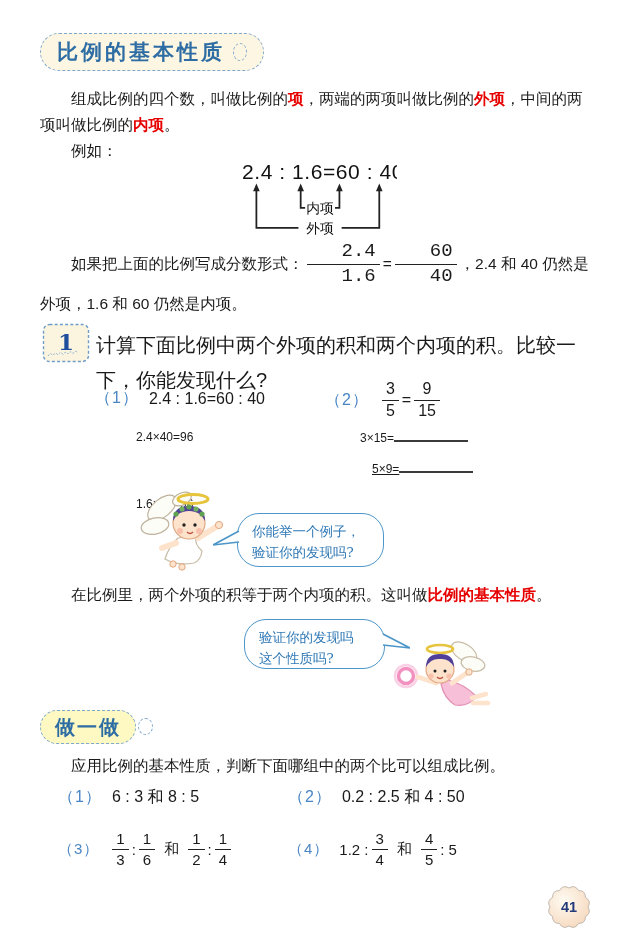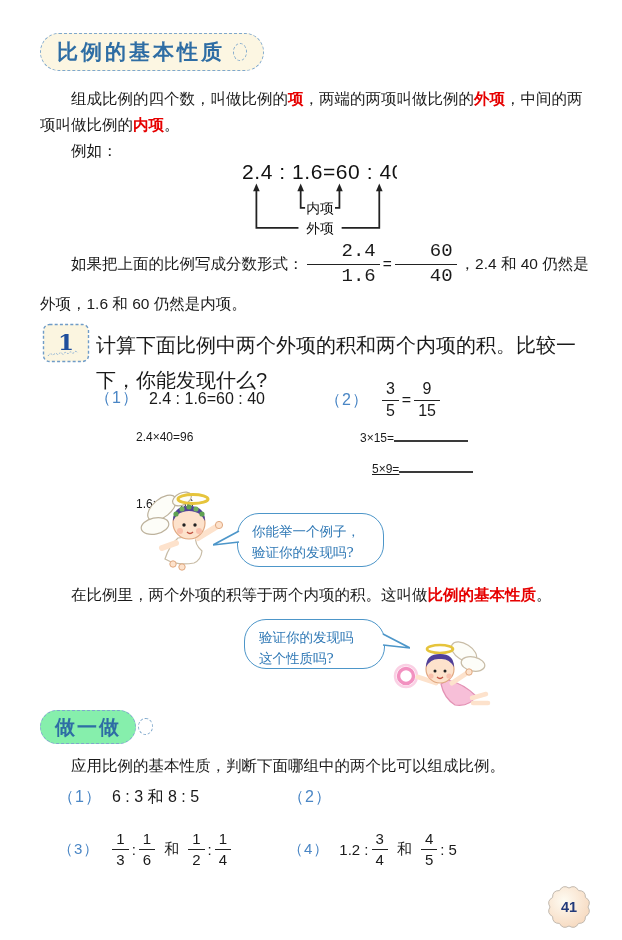--- a/index.html
+++ b/index.html
@@ -16,21 +16,21 @@
   .title-text {
     font-family:"DejaVu Serif", serif; font-weight:bold; font-size:21px;
     color:#2E6DA4; letter-spacing:3px; white-space:nowrap;
   }
   .title-tail {
     display:inline-block; width:12px; height:16px; margin-left:8px;
     border:1.3px dashed #7FA8CC; border-radius:50%;
   }
   .do-badge {
     position:absolute; left:40px; top:710px; height:32px; padding:0 14px;
-    border:1.6px dashed #7FA8CC; border-radius:18px; background:#86efac;
+    border:1.6px dashed #7FA8CC; border-radius:18px; background:#fef9c3;
     display:flex; align-items:center;
   }
   .do-tail {
     position:absolute; left:138px; top:718px; width:13px; height:15px;
     border:1.3px dashed #7FA8CC; border-radius:50%;
   }
   
   .para { position:absolute; margin:0; font-size:15.5px; line-height:1.7; }
   .indent { text-indent:2em; }
   .red { color:#E60000; font-weight:bold; }
@@ -225,20 +225,21 @@
   <span class="do-tail"></span>
 
   <p class="para do-instruction indent" style="position:absolute;">应用比例的基本性质，判断下面哪组中的两个比可以组成比例。</p>
 
   <div class="prob-row do-item1">
     <span class="plabel">（1）</span>
     <span>6 : 3 和 8 : 5</span>
   </div>
   <div class="prob-row do-item2">
     <span class="plabel">（2）</span>
+    <span>0.2 : 2.5 和 4 : 50</span>
   </div>
 
   <div class="prob-row do-item3">
     <span class="plabel">（3）</span>
     <span class="frac">
         <span class="num">1</span>
         <span class="den">3</span>
       </span>
     <span>:</span>
     <span class="frac">

